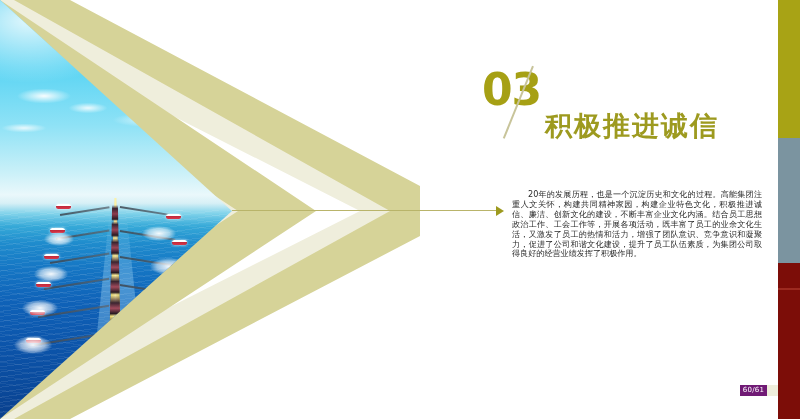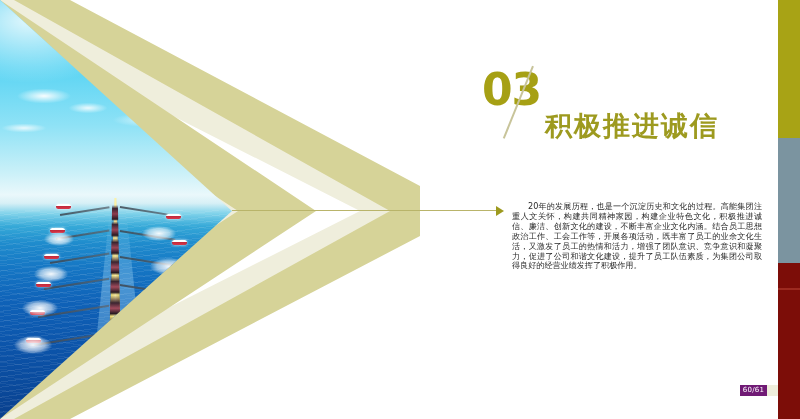--- a/index.html
+++ b/index.html
@@ -190,21 +190,21 @@
   .en-title{
     position:absolute;left:60px;top:72px;
     font-size:9.5px;
     color:#c3bd84;
     letter-spacing:2.1px;
     white-space:nowrap;
   }
 
   
   .body-copy{
-    position:absolute;left:512px;top:202px;
+    position:absolute;left:512px;top:190px;
     width:250px;
     font-size:8.1px;
     line-height:9.9px;
     color:#2a2a2a;
     text-align:justify;
     text-indent:16px;
     font-family:"DejaVu Sans","Liberation Sans",sans-serif;
   }
 
   

